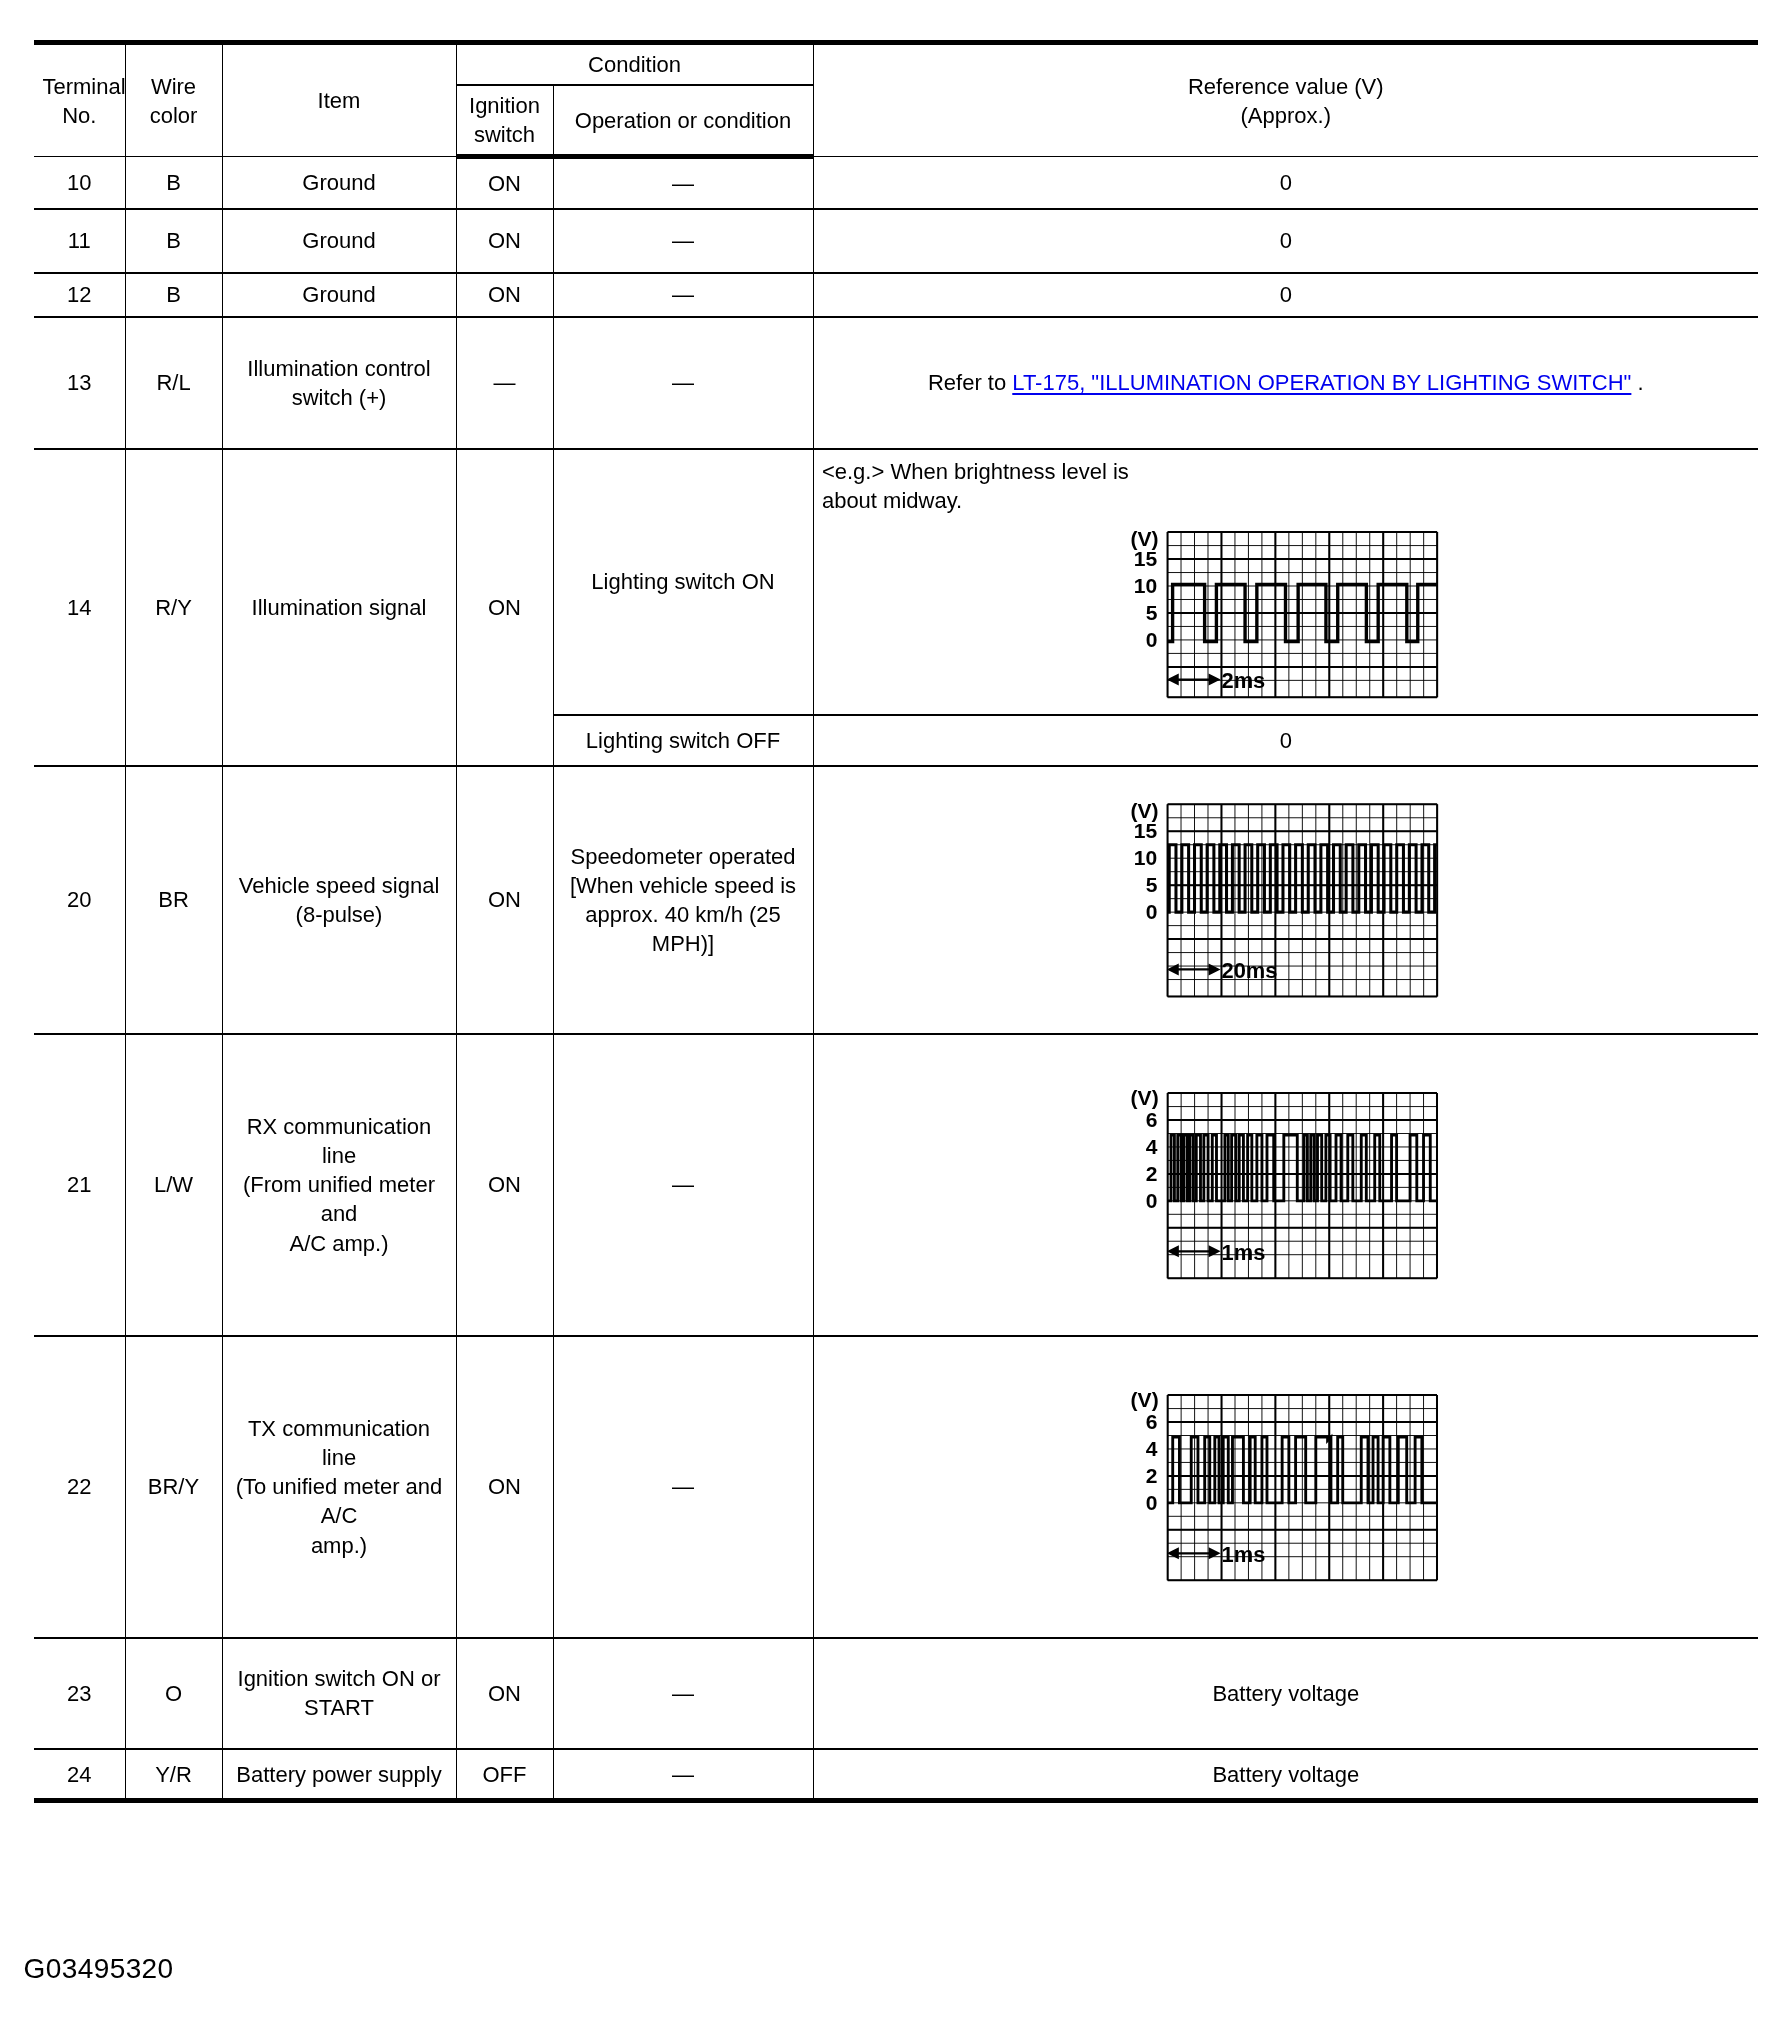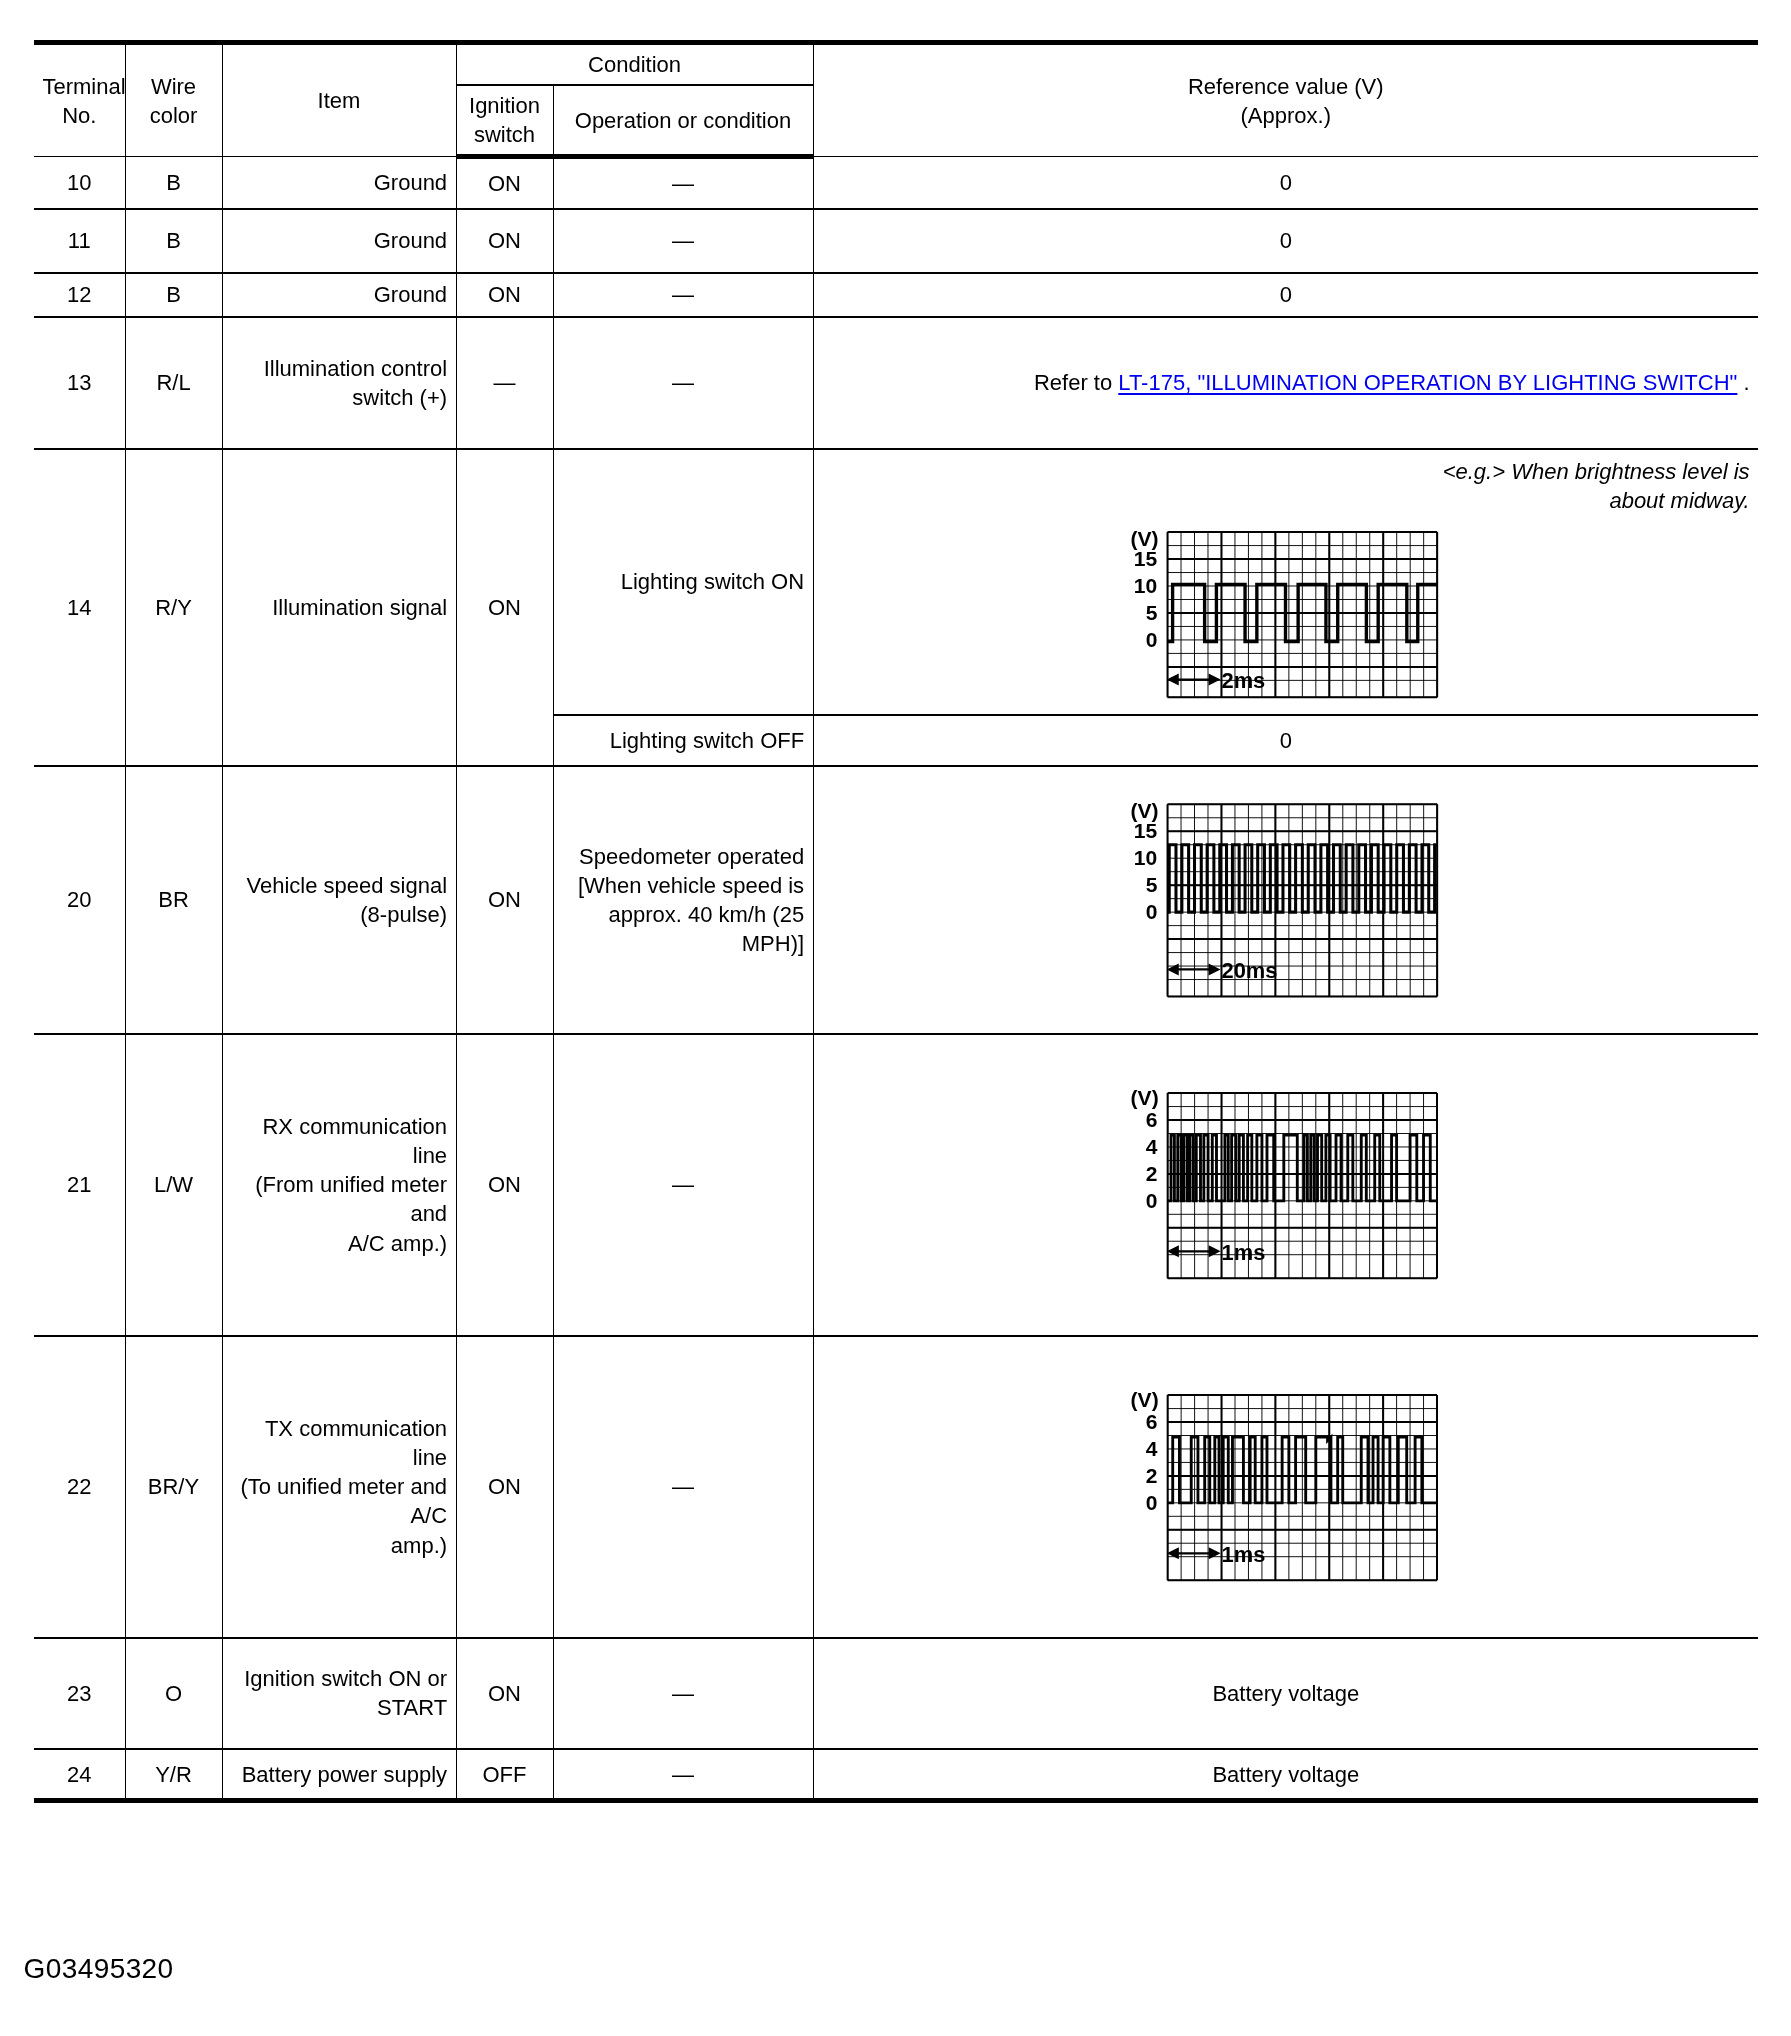--- a/index.html
+++ b/index.html
@@ -51,21 +51,21 @@
   table.spec tr > td:last-child,
   table.spec tr > th:last-child { border-right: none; }
 
   
   .rule-top    { border-top: 5.9px solid #000 !important; }
   .rule-bottom { border-bottom: 5.9px solid #000 !important; }
   .rule-thin-b { border-bottom: 2.5px solid #000 !important; }
   .no-bottom   { border-bottom: none !important; }
 
   .c-center { text-align: center; }
-  .c-left   { text-align: right; }
+  .c-left   { text-align: center; }
 
   .col-term { width: 91px; }
   .col-wire { width: 97px; }
   .col-item { width: 234px; }
   .col-ign  { width: 97px; }
   .col-oper { width: 260px; }
   .col-ref  { width: 945px; }
 
   .hdr-cell { text-align: center; }
 
@@ -73,25 +73,24 @@
     font-size: 22px;
     letter-spacing: 0;
   }
 
   .reflink {
     text-decoration: underline;
     text-underline-offset: 2.5px;
   }
 
   .ref-note {
-    text-align: right;
+    text-align: left;
     font-size: 22px;
     line-height: 1.3;
     margin: 3.4px 0 8.4px 0;
-    font-style: italic;
   }
 
   
   .scope-wrap {
     display: flex;
     justify-content: center;
     align-items: flex-start;
     padding: 3.4px 0 5px 0;
   }
   .scope {

